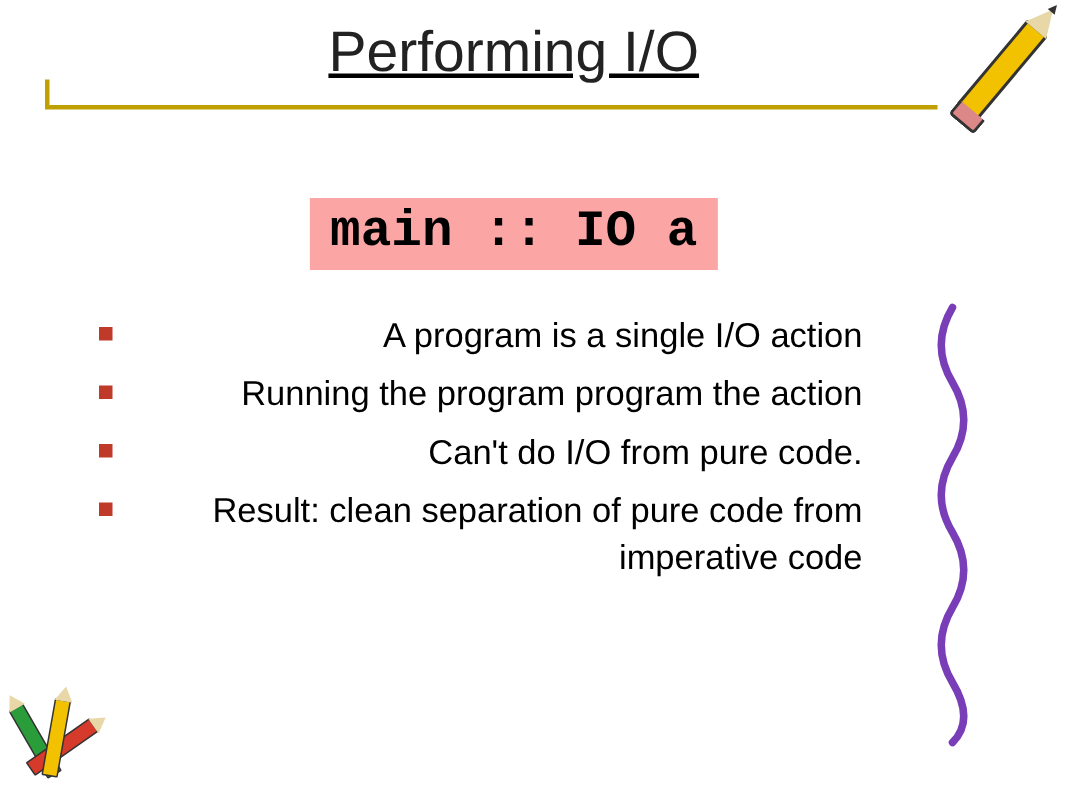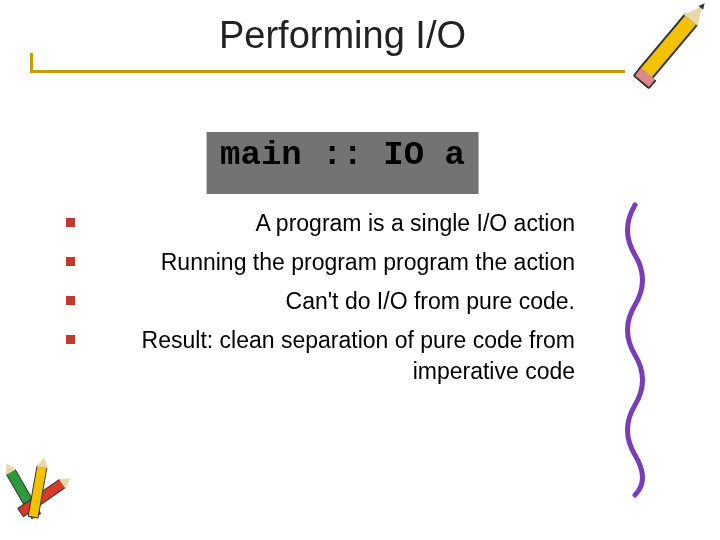--- a/index.html
+++ b/index.html
@@ -10,20 +10,21 @@
     background: #ffffff;
     font-family: "Comic Sans MS", "Trebuchet MS", sans-serif;
     position: relative;
     overflow: hidden;
   }
   .slide {
     width: 685px;
     height: 540px;
     position: relative;
     box-sizing: border-box;
+    text-decoration: underline;
   }
   .title {
     font-size: 38px;
     color: #222;
     text-align: center;
     padding-top: 14px;
     padding-bottom: 4px;
     font-weight: normal;
   }
   .rule {
@@ -40,22 +41,22 @@
     top: 53px;
     width: 3px;
     height: 18px;
     background: #c0a000;
   }
   .code-box {
     position: absolute;
     top: 132px;
     left: 50%;
     transform: translateX(-50%);
-    background: #737373;
-    padding: 4px 14px 20px 14px;
+    background: #fca5a5;
+    padding: 4px 14px 6px 14px;
     font-family: "Courier New", monospace;
     font-size: 34px;
     font-weight: bold;
     color: #000;
     white-space: pre;
   }
   .bullets {
     position: absolute;
     top: 208px;
     left: 64px;

